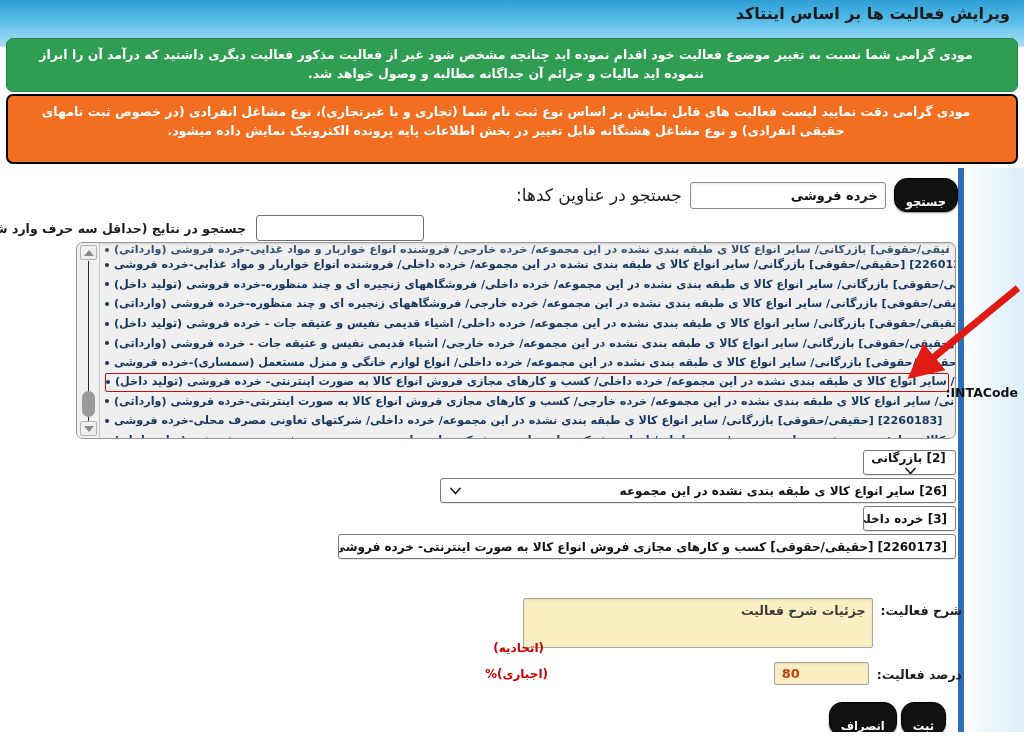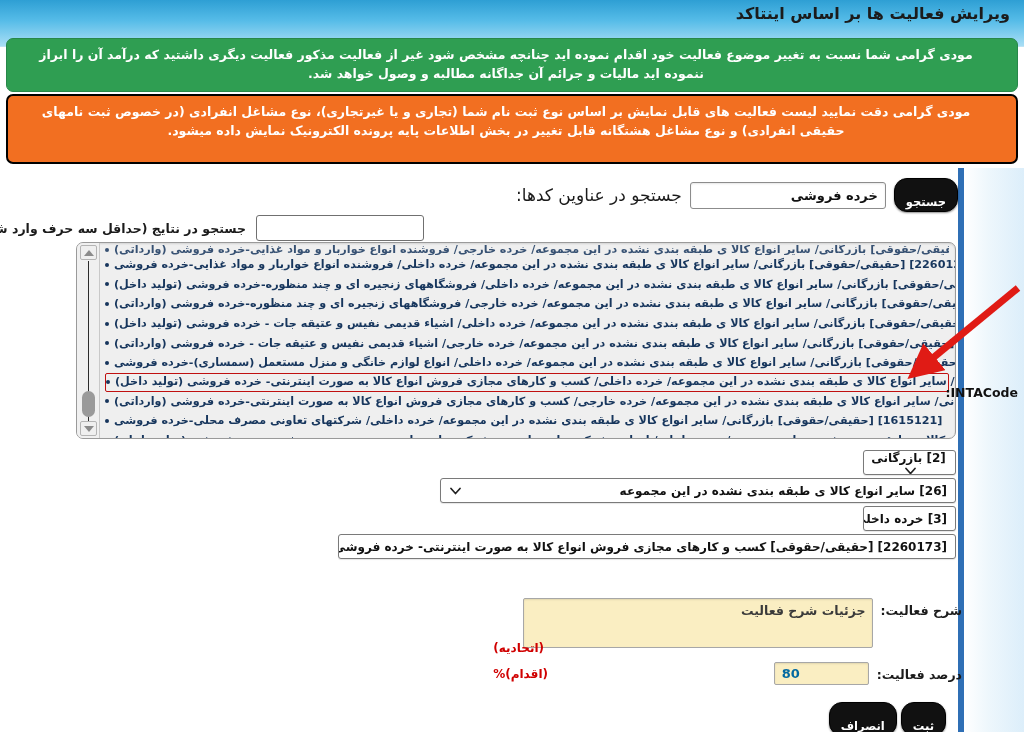--- a/index.html
+++ b/index.html
@@ -264,21 +264,21 @@
     padding: 4px 6px;
     box-shadow: inset 0 1px 2px rgba(0,0,0,.10);
   }
   .ta-desc::placeholder { color: #3a3a3a; opacity: 1; }
   .in-pct {
     width: 95px; height: 23px;
     background: #faeec2;
     border: 1px solid #a7a7a7;
     border-radius: 2px;
     font-family: "DejaVu Sans", "Liberation Sans", sans-serif;
-    font-size: 13px; font-weight: bold; color: #0369a1;
+    font-size: 13px; font-weight: bold; color: #c2410c;
     text-align: left;
     padding: 0 7px;
     box-shadow: inset 0 1px 2px rgba(0,0,0,.10);
     direction: ltr;
   }
   .req {
     color: #d00000; font-size: 12px; font-weight: bold; white-space: nowrap;
   }
   #req-desc { position: absolute; right: 480px; top: 473px; }
   #req-pct  { position: absolute; right: 476px; top: 499px; }
@@ -360,21 +360,21 @@
           <div class="list-item highlighted">
             <span class="bullet"></span>
             <span>[2260173] [حقیقی/حقوقی] بازرگانی/ سایر انواع کالا ی طبقه بندی نشده در این مجموعه/ خرده داخلی/ کسب و کارهای مجازی فروش انواع کالا به صورت اینترنتی- خرده فروشی (تولید داخل)</span>
           </div>
           <div class="list-item">
             <span class="bullet"></span>
             <span>[2260174] [حقیقی/حقوقی] بازرگانی/ سایر انواع کالا ی طبقه بندی نشده در این مجموعه/ خرده خارجی/ کسب و کارهای مجازی فروش انواع کالا به صورت اینترنتی-خرده فروشی (وارداتی)</span>
           </div>
           <div class="list-item">
             <span class="bullet"></span>
-            <span>[1615121] [حقیقی/حقوقی] بازرگانی/ سایر انواع کالا ی طبقه بندی نشده در این مجموعه/ خرده داخلی/ شرکتهای تعاونی مصرف محلی-خرده فروشی</span>
+            <span>[2260183] [حقیقی/حقوقی] بازرگانی/ سایر انواع کالا ی طبقه بندی نشده در این مجموعه/ خرده داخلی/ شرکتهای تعاونی مصرف محلی-خرده فروشی</span>
           </div>
           <div class="list-item">
             <span class="bullet"></span>
             <span>[2260193] [حقیقی/حقوقی] بازرگانی/ سایر انواع کالا ی طبقه بندی نشده در این مجموعه/ خرده داخلی/ اتحادیه شرکت های تعاونی و شرکت های تعاونی تهیه و توزیع صنفی - خرده فروشی (تولید داخل )</span>
           </div>
         </div>
       <div class="vscroll">
         <div class="track"></div>
         <div class="arrow up">
             <span class="tri up"></span>
@@ -416,21 +416,21 @@
     <div class="form-row" id="row-desc">
       <span class="form-label">شرح فعالیت:</span>
       <textarea class="ta-desc" placeholder="جزئیات شرح فعالیت" style=""></textarea>
     </div>
     <span class="req" id="req-desc">(اتحادیه)</span>
 
     <div class="form-row" id="row-pct">
       <span class="form-label">درصد فعالیت:</span>
       <input class="in-pct" type="text" value="80" style="">
     </div>
-    <span class="req" id="req-pct">(اقدام)%</span>
+    <span class="req" id="req-pct">(اجباری)%</span>
 
     <div class="footer-btns">
       <button class="pill-btn">ثبت</button>
       <button class="pill-btn">انصراف</button>
     </div>
   </div>
 
   <svg class="arrow-anno" viewBox="0 0 1024 744">
     <defs>
       <marker id="arrowhead" markerWidth="5" markerHeight="5" refX="1.2" refY="2.5" orient="auto">

